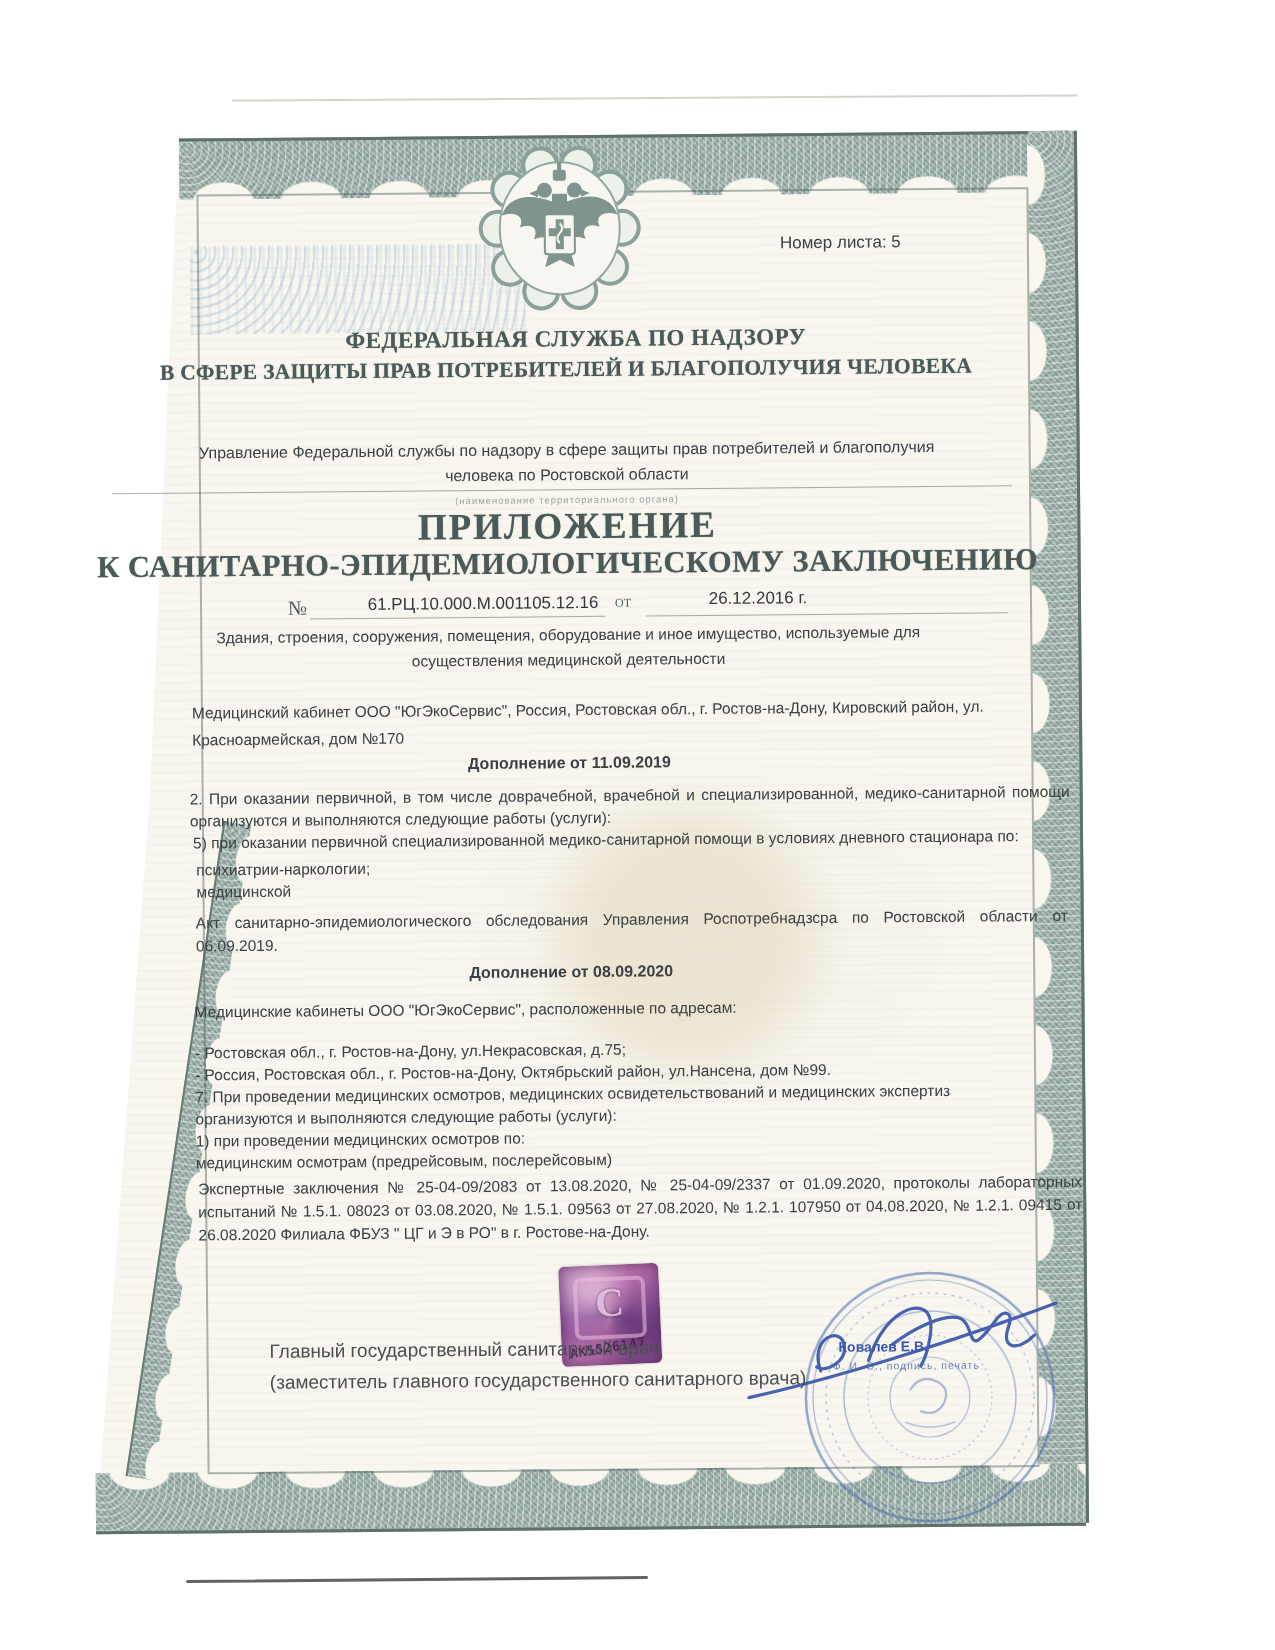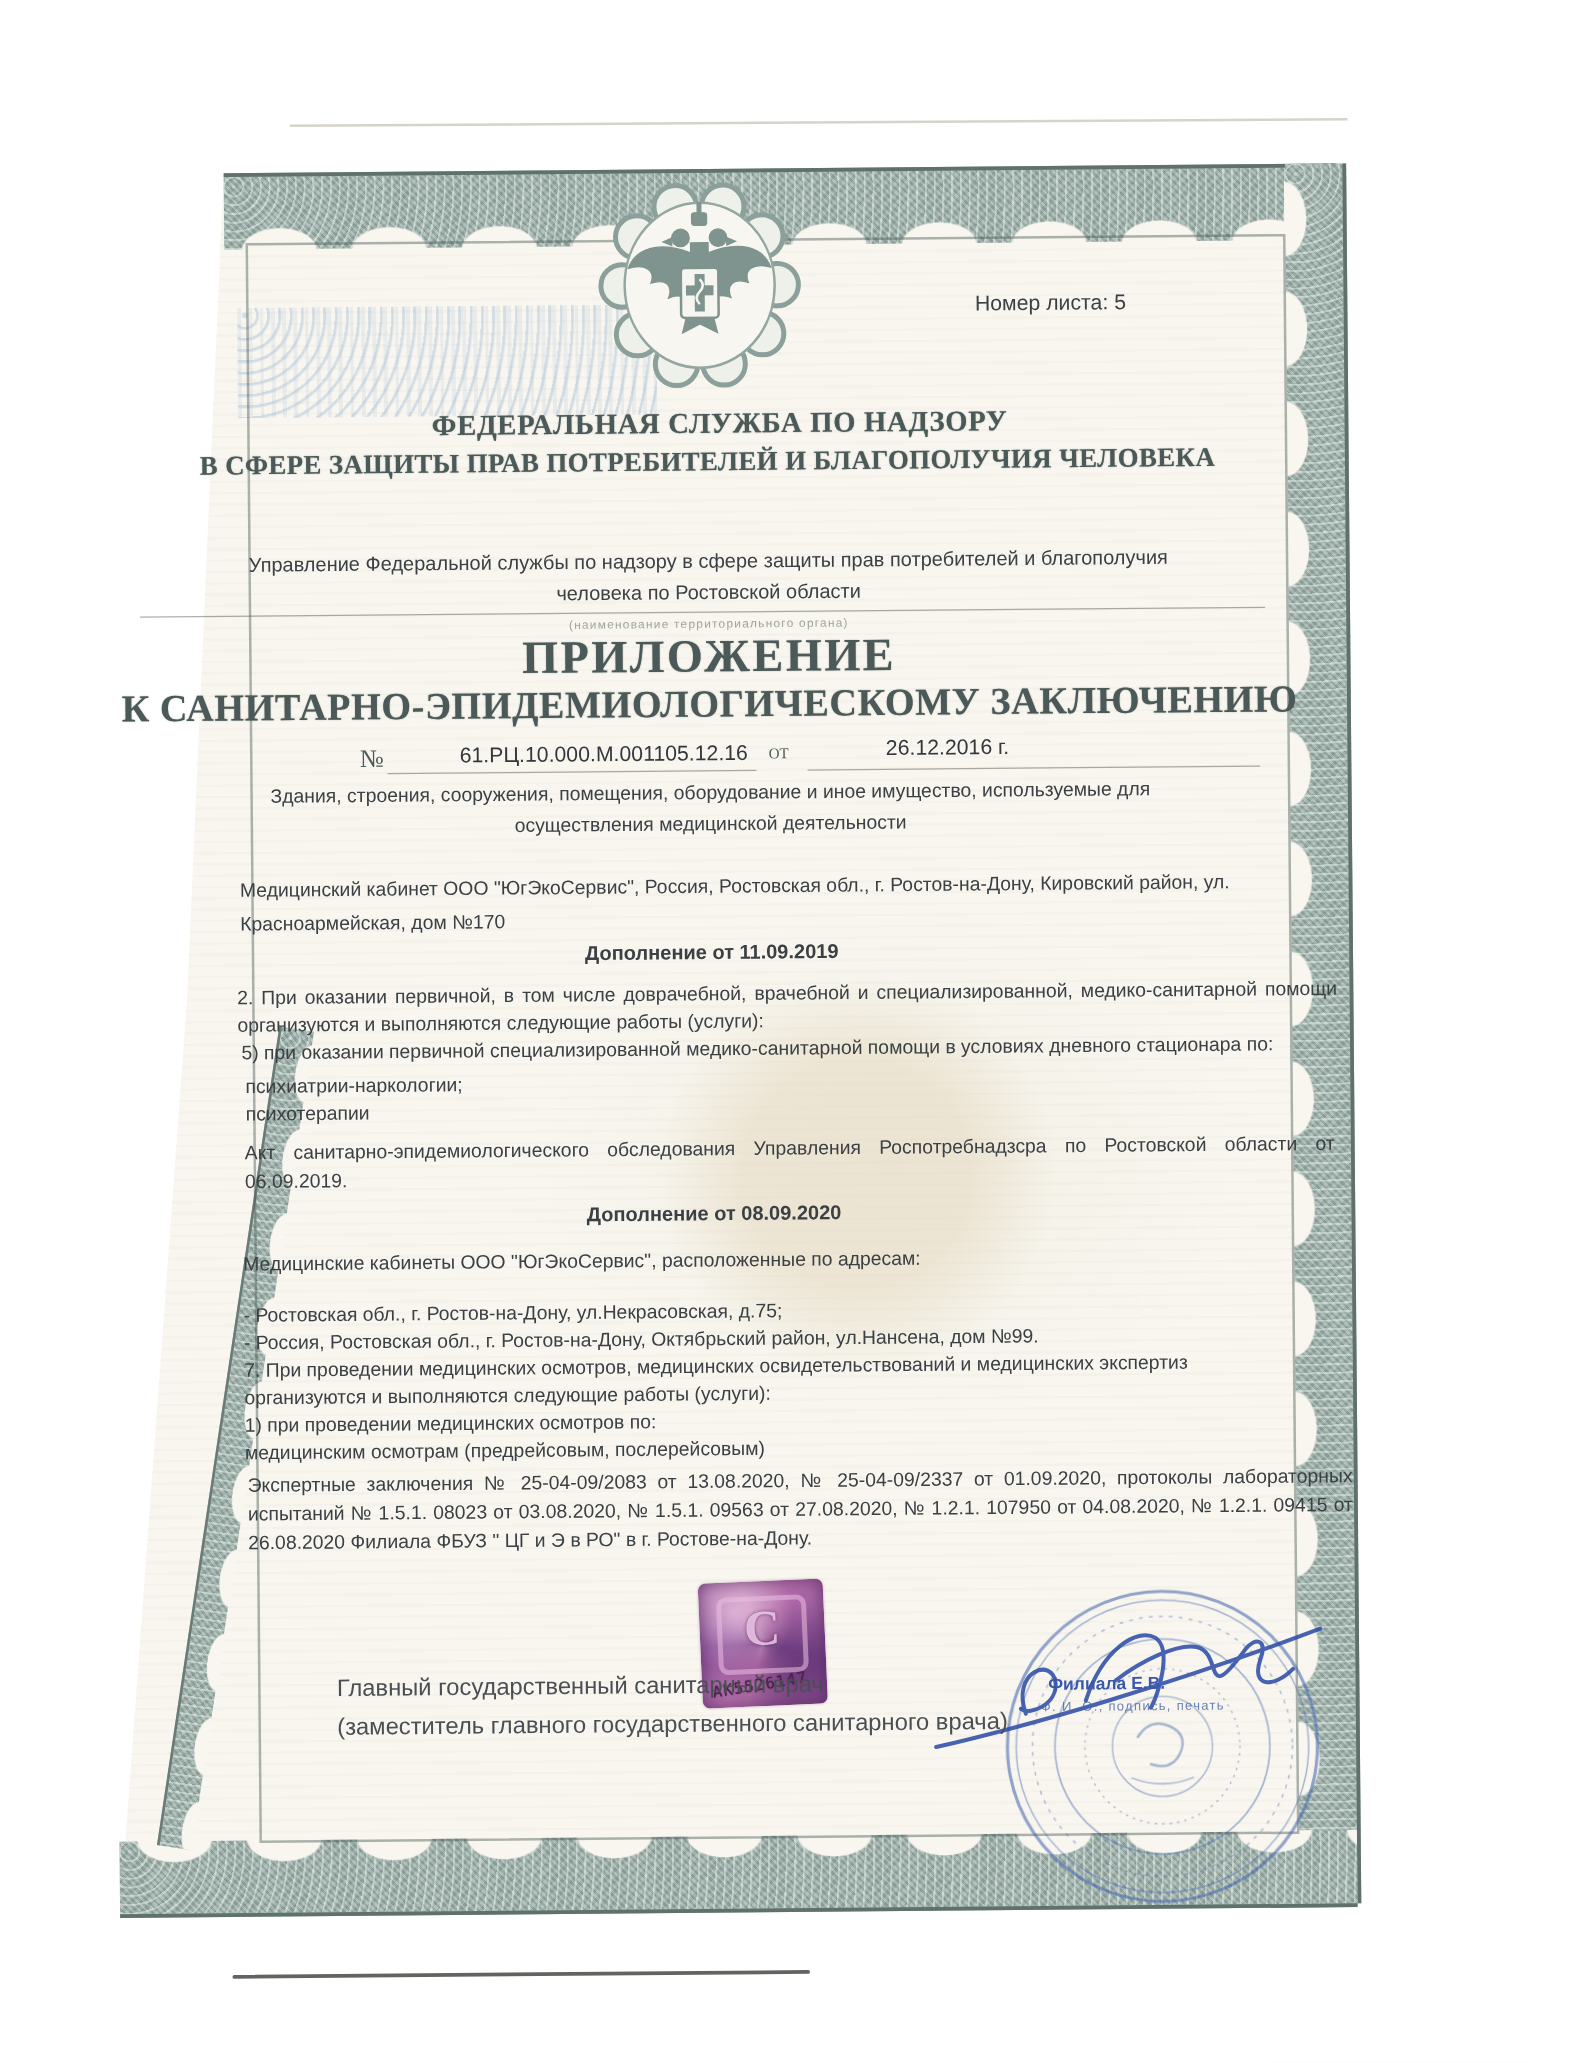--- a/index.html
+++ b/index.html
@@ -157,21 +157,21 @@
 
     <div class="wrap center sans body-ink" style="left:40px;top:531px;width:880px;font-size:15.5px;">Здания, строения, сооружения, помещения, оборудование и иное имущество, используемые для</div>
     <div class="wrap center sans body-ink" style="left:40px;top:556px;width:880px;font-size:15.5px;">осуществления медицинской деятельности</div>
 
     <div class="wrap sans body-ink" style="left:103px;top:602px;width:868px;font-size:15.5px;line-height:1.72;">Медицинский кабинет ООО "ЮгЭкоСервис", Россия, Ростовская обл., г. Ростов-на-Дону, Кировский район, ул. Красноармейская, дом №170</div>
 
     <div class="wrap center sans" style="left:40px;top:659px;width:880px;font-size:16px;font-weight:bold;color:#3b4044;">Дополнение от 11.09.2019</div>
     <div class="wrap sans body-ink" style="left:100px;top:690px;width:880px;font-size:15.5px;line-height:1.45;text-align:justify;">2.  При  оказании  первичной,  в  том  числе  доврачебной,  врачебной  и  специализированной,  медико-санитарной помощи организуются и выполняются следующие работы (услуги):</div>
     <div class="t sans body-ink" style="left:103px;top:736px;font-size:15.5px;">5) при оказании первичной специализированной медико-санитарной помощи в условиях дневного стационара по:</div>
     <div class="t sans body-ink" style="left:106px;top:763px;font-size:15.5px;">психиатрии-наркологии;</div>
-    <div class="t sans body-ink" style="left:106px;top:785px;font-size:15.5px;">психотерапии</div>
+    <div class="t sans body-ink" style="left:106px;top:785px;font-size:15.5px;">медицинской</div>
     <div class="wrap sans body-ink" style="left:105px;top:813px;width:872px;font-size:15.5px;line-height:1.5;text-align:justify;">Акт  санитарно-эпидемиологического  обследования  Управления  Роспотребнадзсра  по  Ростовской  области  от 06.09.2019.</div>
 
     <div class="wrap center sans" style="left:40px;top:868px;width:880px;font-size:16px;font-weight:bold;color:#3b4044;">Дополнение от 08.09.2020</div>
     <div class="t sans body-ink" style="left:103px;top:905px;font-size:15.5px;">Медицинские кабинеты ООО "ЮгЭкоСервис", расположенные по адресам:</div>
     <div class="t sans body-ink" style="left:103px;top:946px;font-size:15.5px;">- Ростовская обл., г. Ростов-на-Дону, ул.Некрасовская, д.75;</div>
     <div class="t sans body-ink" style="left:103px;top:968px;font-size:15.5px;">- Россия, Ростовская обл., г. Ростов-на-Дону, Октябрьский район, ул.Нансена, дом №99.</div>
     <div class="t sans body-ink" style="left:103px;top:990px;font-size:15.5px;">7. При проведении медицинских осмотров, медицинских освидетельствований и медицинских экспертиз</div>
     <div class="t sans body-ink" style="left:103px;top:1012px;font-size:15.5px;">организуются и выполняются следующие работы (услуги):</div>
     <div class="t sans body-ink" style="left:103px;top:1034px;font-size:15.5px;">1) при проведении медицинских осмотров по:</div>
     <div class="t sans body-ink" style="left:103px;top:1056px;font-size:15.5px;">медицинским осмотрам (предрейсовым, послерейсовым)</div>
@@ -198,21 +198,21 @@
 
     <svg class="sig-svg" viewBox="0 0 322 132">
       <g fill="none" stroke="#2e4ea8" stroke-width="3.2" stroke-linecap="round" opacity=".88">
         <path d="M6,122 C80,106 200,72 314,30"></path>
         <path d="M78,96 C66,62 100,50 102,72 C103,88 82,98 74,92"></path>
         <path d="M126,86 C140,44 168,28 182,36 C196,45 184,82 178,92"></path>
         <path d="M150,70 C170,55 200,40 216,44 C236,50 220,92 254,46 C262,36 272,38 266,54 C258,76 276,78 292,62"></path>
       </g>
     </svg>
 
-    <div class="signer-name">Филиала Е.В.</div>
+    <div class="signer-name">Ковалев Е.В.</div>
     <div class="signer-caption">Ф.  И.  О.,  подпись,   печать</div>
 
     <div class="t sans" style="left:175px;top:1243px;font-size:19px;color:#4a4f53;">Главный государственный санитарный врач</div>
     <div class="t sans" style="left:175px;top:1274px;font-size:19px;color:#4a4f53;">(заместитель главного государственного санитарного врача)</div>
 
   </div>
 
   <div class="scan-bottomline"></div>
 
 </div>

